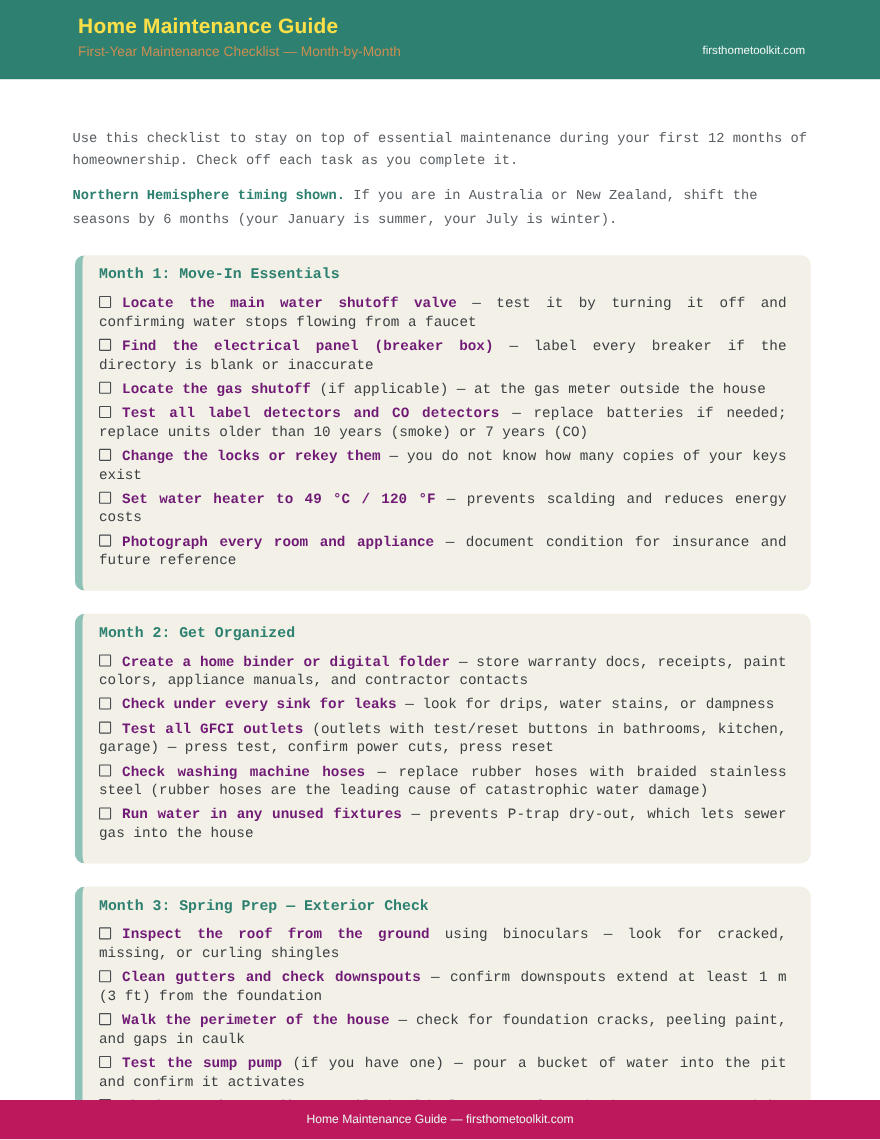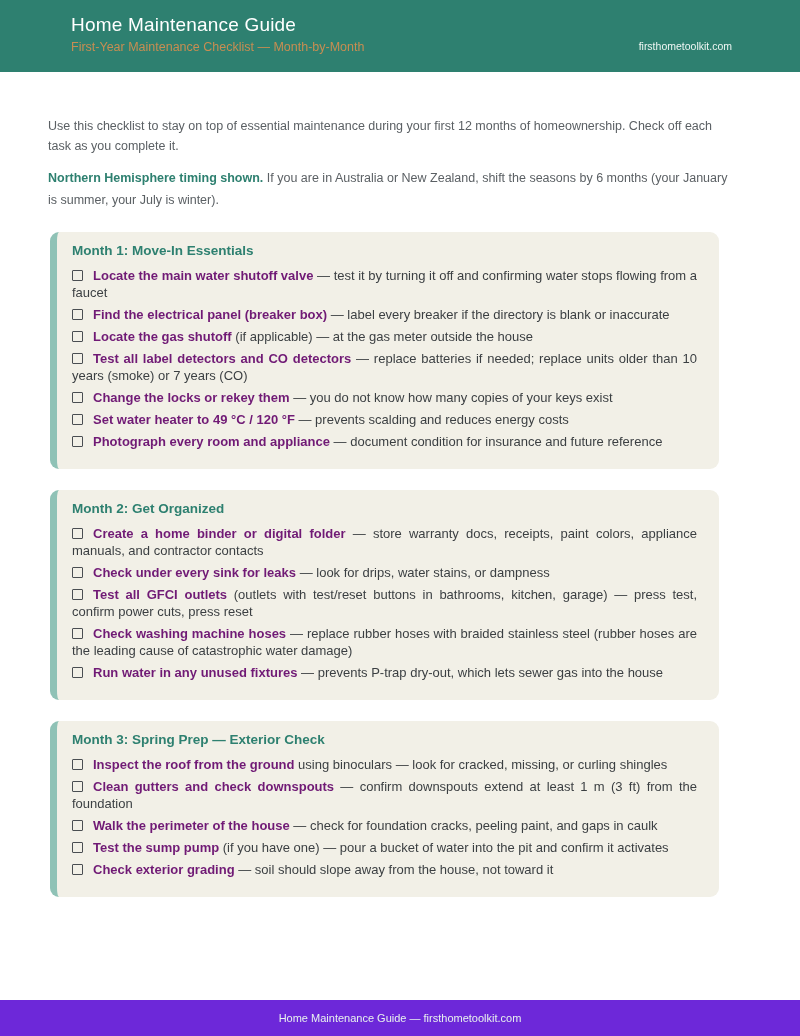--- a/index.html
+++ b/index.html
@@ -2,42 +2,42 @@
 <html><head>
 <meta charset="utf-8">
 <style>
   html,body{margin:0;padding:0;}
   body{font-family:"Liberation Sans","DejaVu Sans",sans-serif;background:#ffffff;}
   .page{position:relative;width:800px;height:1036px;background:#ffffff;overflow:hidden;}
 
   
   .header{height:72px;background:#2e8070;display:flex;justify-content:space-between;box-sizing:border-box;padding:0 68px 0 71px;}
   .header-left{padding-top:13px;}
-  .title{margin:0;color:#ffffff;font-size:19px;font-weight:400;letter-spacing:.2px;line-height:23px;}
+  .title{margin:0;color:#fde047;font-size:19px;font-weight:700;letter-spacing:.2px;line-height:23px;}
   .subtitle{margin-top:3px;color:#c88d52;font-size:12.5px;line-height:16px;}
   .site{align-self:flex-start;margin-top:40px;color:#eef6f3;font-size:10.5px;}
 
   
-  main{padding:44px 66px 0 48px;}
+  main{padding:44px 66px 0 66px;font-family:Liberation Mono, monospace;}
   .intro{margin:0;color:#5b6064;font-size:12.5px;line-height:20px;}
   .note{margin:11px 0 0 0;color:#5b6064;font-size:12.5px;line-height:22px;}
   .note strong{color:#2e8070;font-weight:700;}
 
   
   #cards{margin:10px 2px 16px 2px;}
   .card{background:#f2f0e7;border-left:7px solid #8fc2b6;border-radius:9px;
         box-sizing:border-box;width:669px;margin-top:21px;padding:10px 22px 14px 15px;}
   .card h2{margin:0 0 7px 0;color:#2e8070;font-size:13.5px;font-weight:700;line-height:18px;}
   .item{margin:5px 0;color:#3b3f42;font-size:13px;line-height:17px;text-align:justify;}
   .item strong{color:#701a75;font-weight:700;}
   .cb{display:inline-block;width:9px;height:9px;border:1.4px solid #4a4e52;border-radius:1px;
       margin-right:10px;vertical-align:-1px;background:transparent;}
 
   
-  .footer{position:absolute;left:0;bottom:0;width:800px;height:36px;background:#6d28d9;
+  .footer{position:absolute;left:0;bottom:0;width:800px;height:36px;background:#be185d;
           display:flex;align-items:center;justify-content:center;}
   .footer span{color:#e8f2ee;font-size:11px;}
 </style>
 </head>
 <body>
 
 <div class="page">
 
   <header class="header">
     <div class="header-left">

